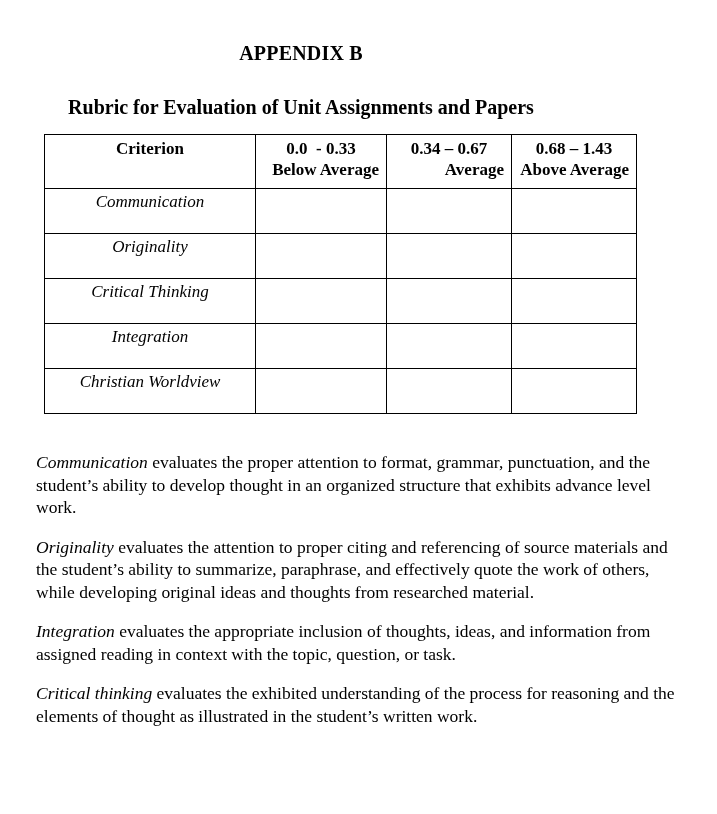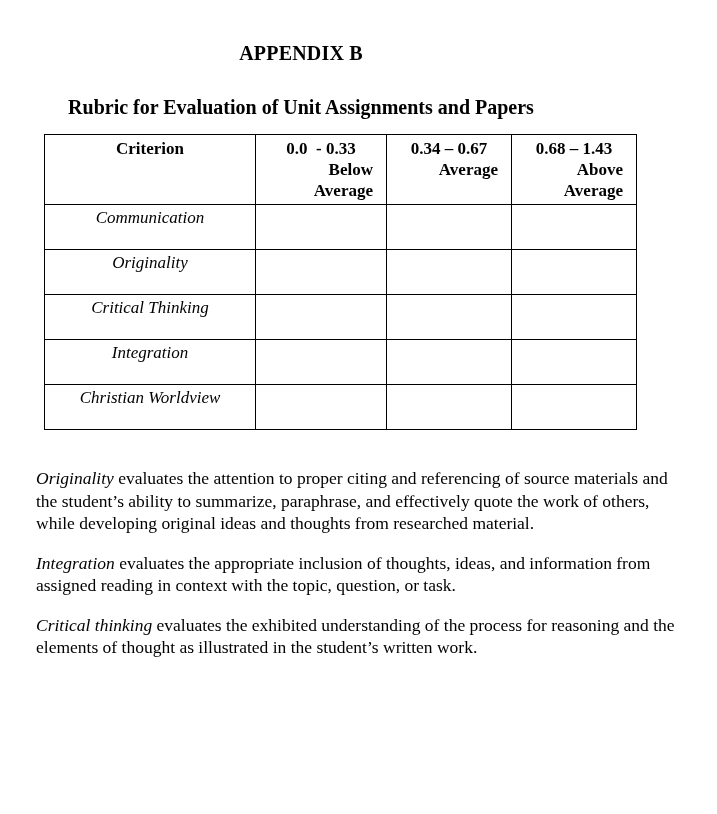--- a/index.html
+++ b/index.html
@@ -37,21 +37,21 @@
     border-collapse: collapse;
     margin-left: 8px;
     table-layout: fixed;
     width: 592px;
   }
   table.rubric th,
   table.rubric td {
     border: 1.5px solid #000000;
     vertical-align: top;
     text-align: center;
-    padding: 3px 13px;
+    padding: 3px 7px;
     font-size: 17px;
   }
   table.rubric th {
     font-weight: bold;
     height: 47px;
   }
   table.rubric td {
     height: 38px;
   }
   .col-criterion { width: 211px; }
@@ -146,18 +146,19 @@
       <tr>
         <td class="crit">Christian Worldview</td>
         <td></td>
         <td></td>
         <td></td>
       </tr>
     </tbody>
   </table>
 
   <div class="paragraphs">
+    <p><span class="term">Communication</span><span> evaluates the proper attention to format, grammar, punctuation, and the student’s ability to develop thought in an organized structure that exhibits advance level work.</span></p>
     <p><span class="term">Originality</span><span> evaluates the attention to proper citing and referencing of source materials and the student’s ability to summarize, paraphrase, and effectively quote the work of others, while developing original ideas and thoughts from researched material.</span></p>
     <p><span class="term">Integration</span><span> evaluates the appropriate inclusion of thoughts, ideas, and information from assigned reading in context with the topic, question, or task.</span></p>
     <p><span class="term">Critical thinking</span><span> evaluates the exhibited understanding of the process for reasoning and the elements of thought as illustrated in the student’s written work.</span></p>
   </div>
 
 </div>
 
 </body></html>

